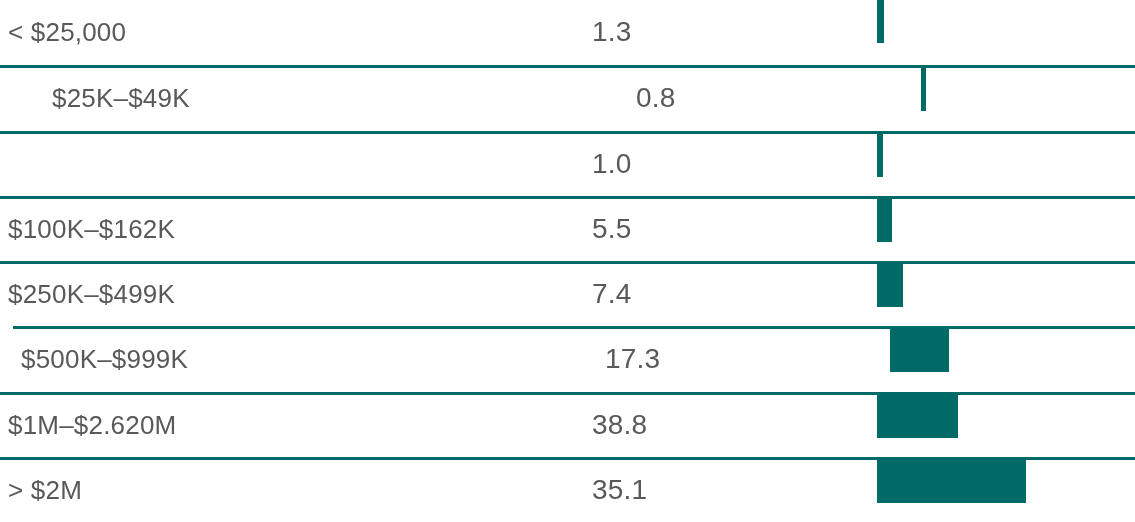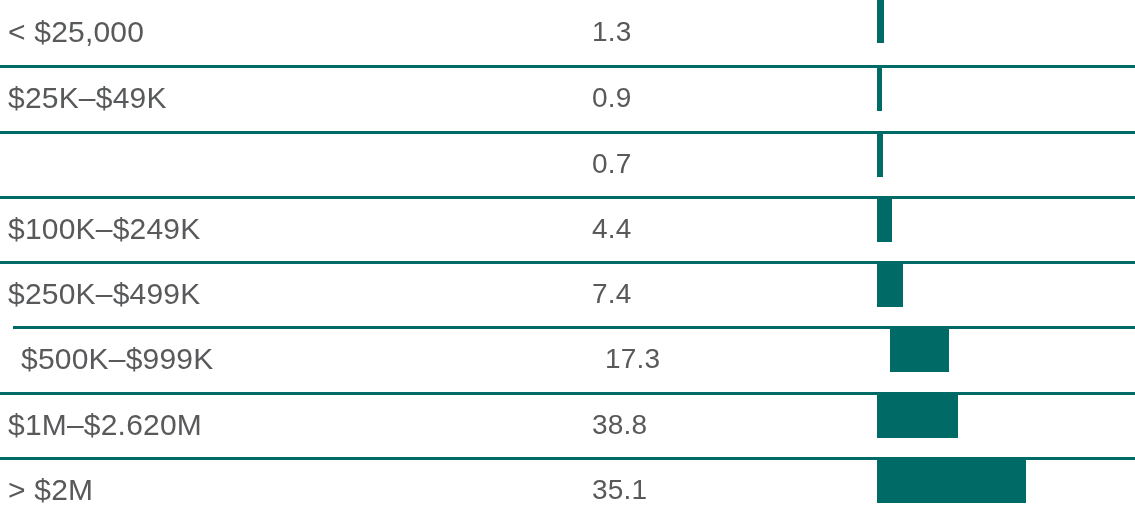--- a/index.html
+++ b/index.html
@@ -30,21 +30,21 @@
   .row-inner {
     position: relative;
     width: 100%;
     height: 100%;
   }
   .cat-label {
     position: absolute;
     left: 8px;
     top: 50%;
     transform: translateY(-52%);
-    font-size: 30px;
+    font-size: 26px;
     font-weight: 400;
     color: #58595b;
     letter-spacing: 0.2px;
     white-space: nowrap;
     font-family: "Liberation Sans", sans-serif;
   }
   .value-label {
     position: absolute;
     left: 592px;
     top: 50%;
@@ -79,43 +79,43 @@
   <div class="row" style="border-top-color: rgb(0, 106, 102);">
     <div class="row-inner">
       <div class="cat-label" style="color: rgb(88, 89, 91);">&lt; $25,000</div>
       <div class="value-label" style="color: rgb(88, 89, 91);">1.3</div>
       <div class="bar-track">
         <div class="bar" style="width: 7px; background: rgb(0, 106, 102);"></div>
       </div>
     </div>
   </div>
 
-  <div class="row" style="border-top-color: rgb(0, 106, 102);">
+  <div class="row" style="border-top-color: rgb(0, 106, 102); padding-left: 44px;">
     <div class="row-inner">
       <div class="cat-label" style="color: rgb(88, 89, 91);">$25K–$49K</div>
-      <div class="value-label" style="color: rgb(88, 89, 91);">0.9</div>
+      <div class="value-label" style="color: rgb(88, 89, 91);">0.8</div>
       <div class="bar-track">
         <div class="bar" style="width: 5px; background: rgb(0, 106, 102);"></div>
       </div>
     </div>
   </div>
 
   <div class="row" style="border-top-color: rgb(0, 106, 102);">
     <div class="row-inner">
-      <div class="value-label" style="color: rgb(88, 89, 91);">0.7</div>
+      <div class="value-label" style="color: rgb(88, 89, 91);">1.0</div>
       <div class="bar-track">
         <div class="bar" style="width: 6px; background: rgb(0, 106, 102);"></div>
       </div>
     </div>
   </div>
 
   <div class="row" style="border-top-color: rgb(0, 106, 102);">
     <div class="row-inner">
-      <div class="cat-label" style="color: rgb(88, 89, 91);">$100K–$249K</div>
-      <div class="value-label" style="color: rgb(88, 89, 91);">4.4</div>
+      <div class="cat-label" style="color: rgb(88, 89, 91);">$100K–$162K</div>
+      <div class="value-label" style="color: rgb(88, 89, 91);">5.5</div>
       <div class="bar-track">
         <div class="bar" style="width: 15px; background: rgb(0, 106, 102);"></div>
       </div>
     </div>
   </div>
 
   <div class="row" style="border-top-color: rgb(0, 106, 102);">
     <div class="row-inner">
       <div class="cat-label" style="color: rgb(88, 89, 91);">$250K–$499K</div>
       <div class="value-label" style="color: rgb(88, 89, 91);">7.4</div>

